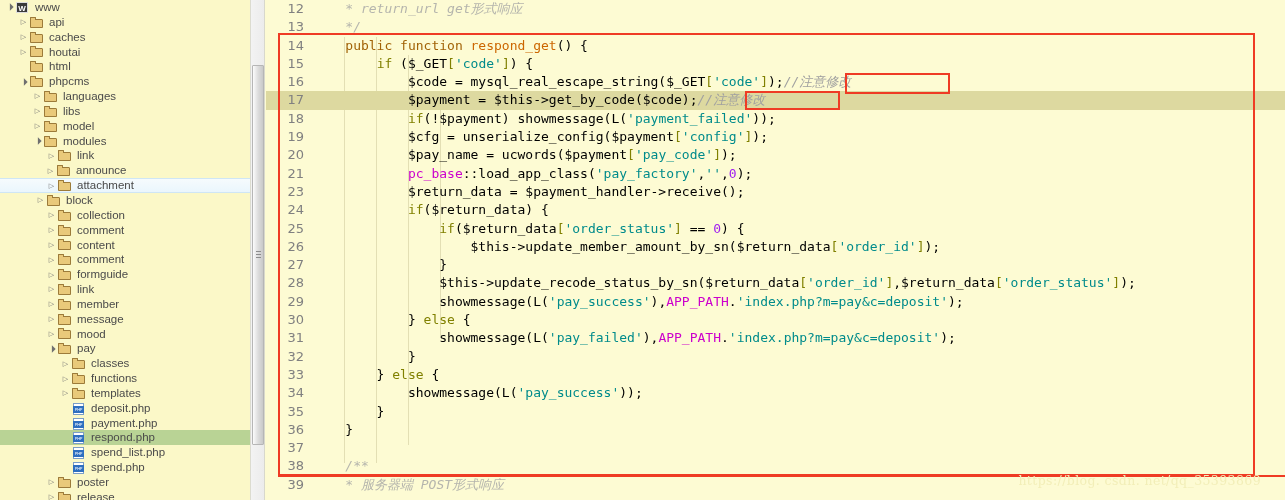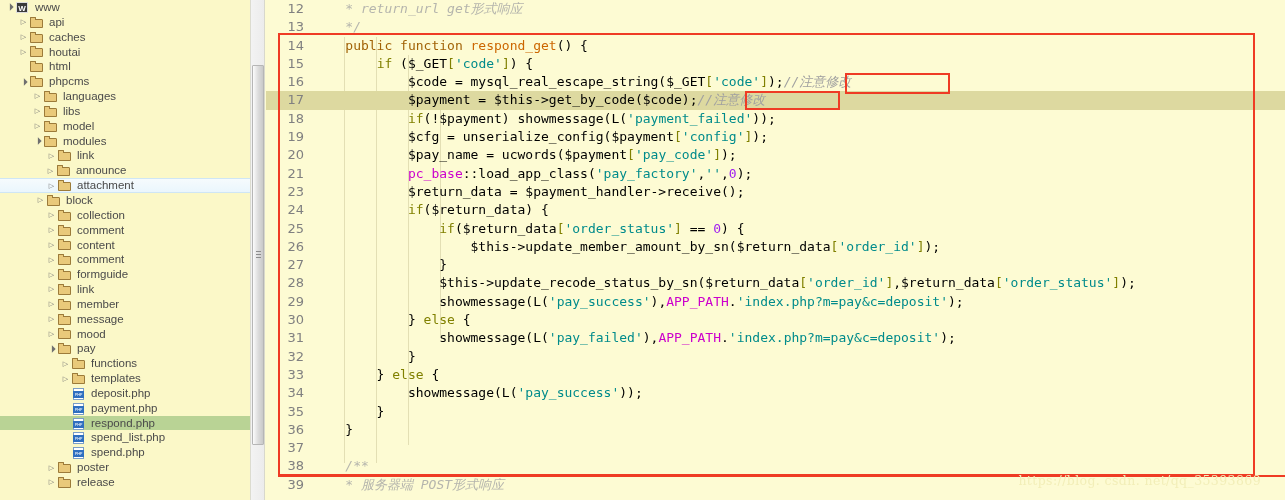--- a/index.html
+++ b/index.html
@@ -347,20 +347,25 @@
       </div>
       <div class="tree-row" style="padding-left: 46px; text-align: center;">
         <span class="arrow closed"></span>
         <span class="ico folder"></span>
         <span class="tree-label">mood</span>
       </div>
       <div class="tree-row" style="padding-left: 46px;">
         <span class="arrow open"></span>
         <span class="ico folder"></span>
         <span class="tree-label">pay</span>
+      </div>
+      <div class="tree-row" style="padding-left: 60px;">
+        <span class="arrow closed"></span>
+        <span class="ico folder"></span>
+        <span class="tree-label">classes</span>
       </div>
       <div class="tree-row" style="padding-left: 60px;">
         <span class="arrow closed"></span>
         <span class="ico folder"></span>
         <span class="tree-label">functions</span>
       </div>
       <div class="tree-row" style="padding-left: 60px;">
         <span class="arrow closed"></span>
         <span class="ico folder"></span>
         <span class="tree-label">templates</span>

